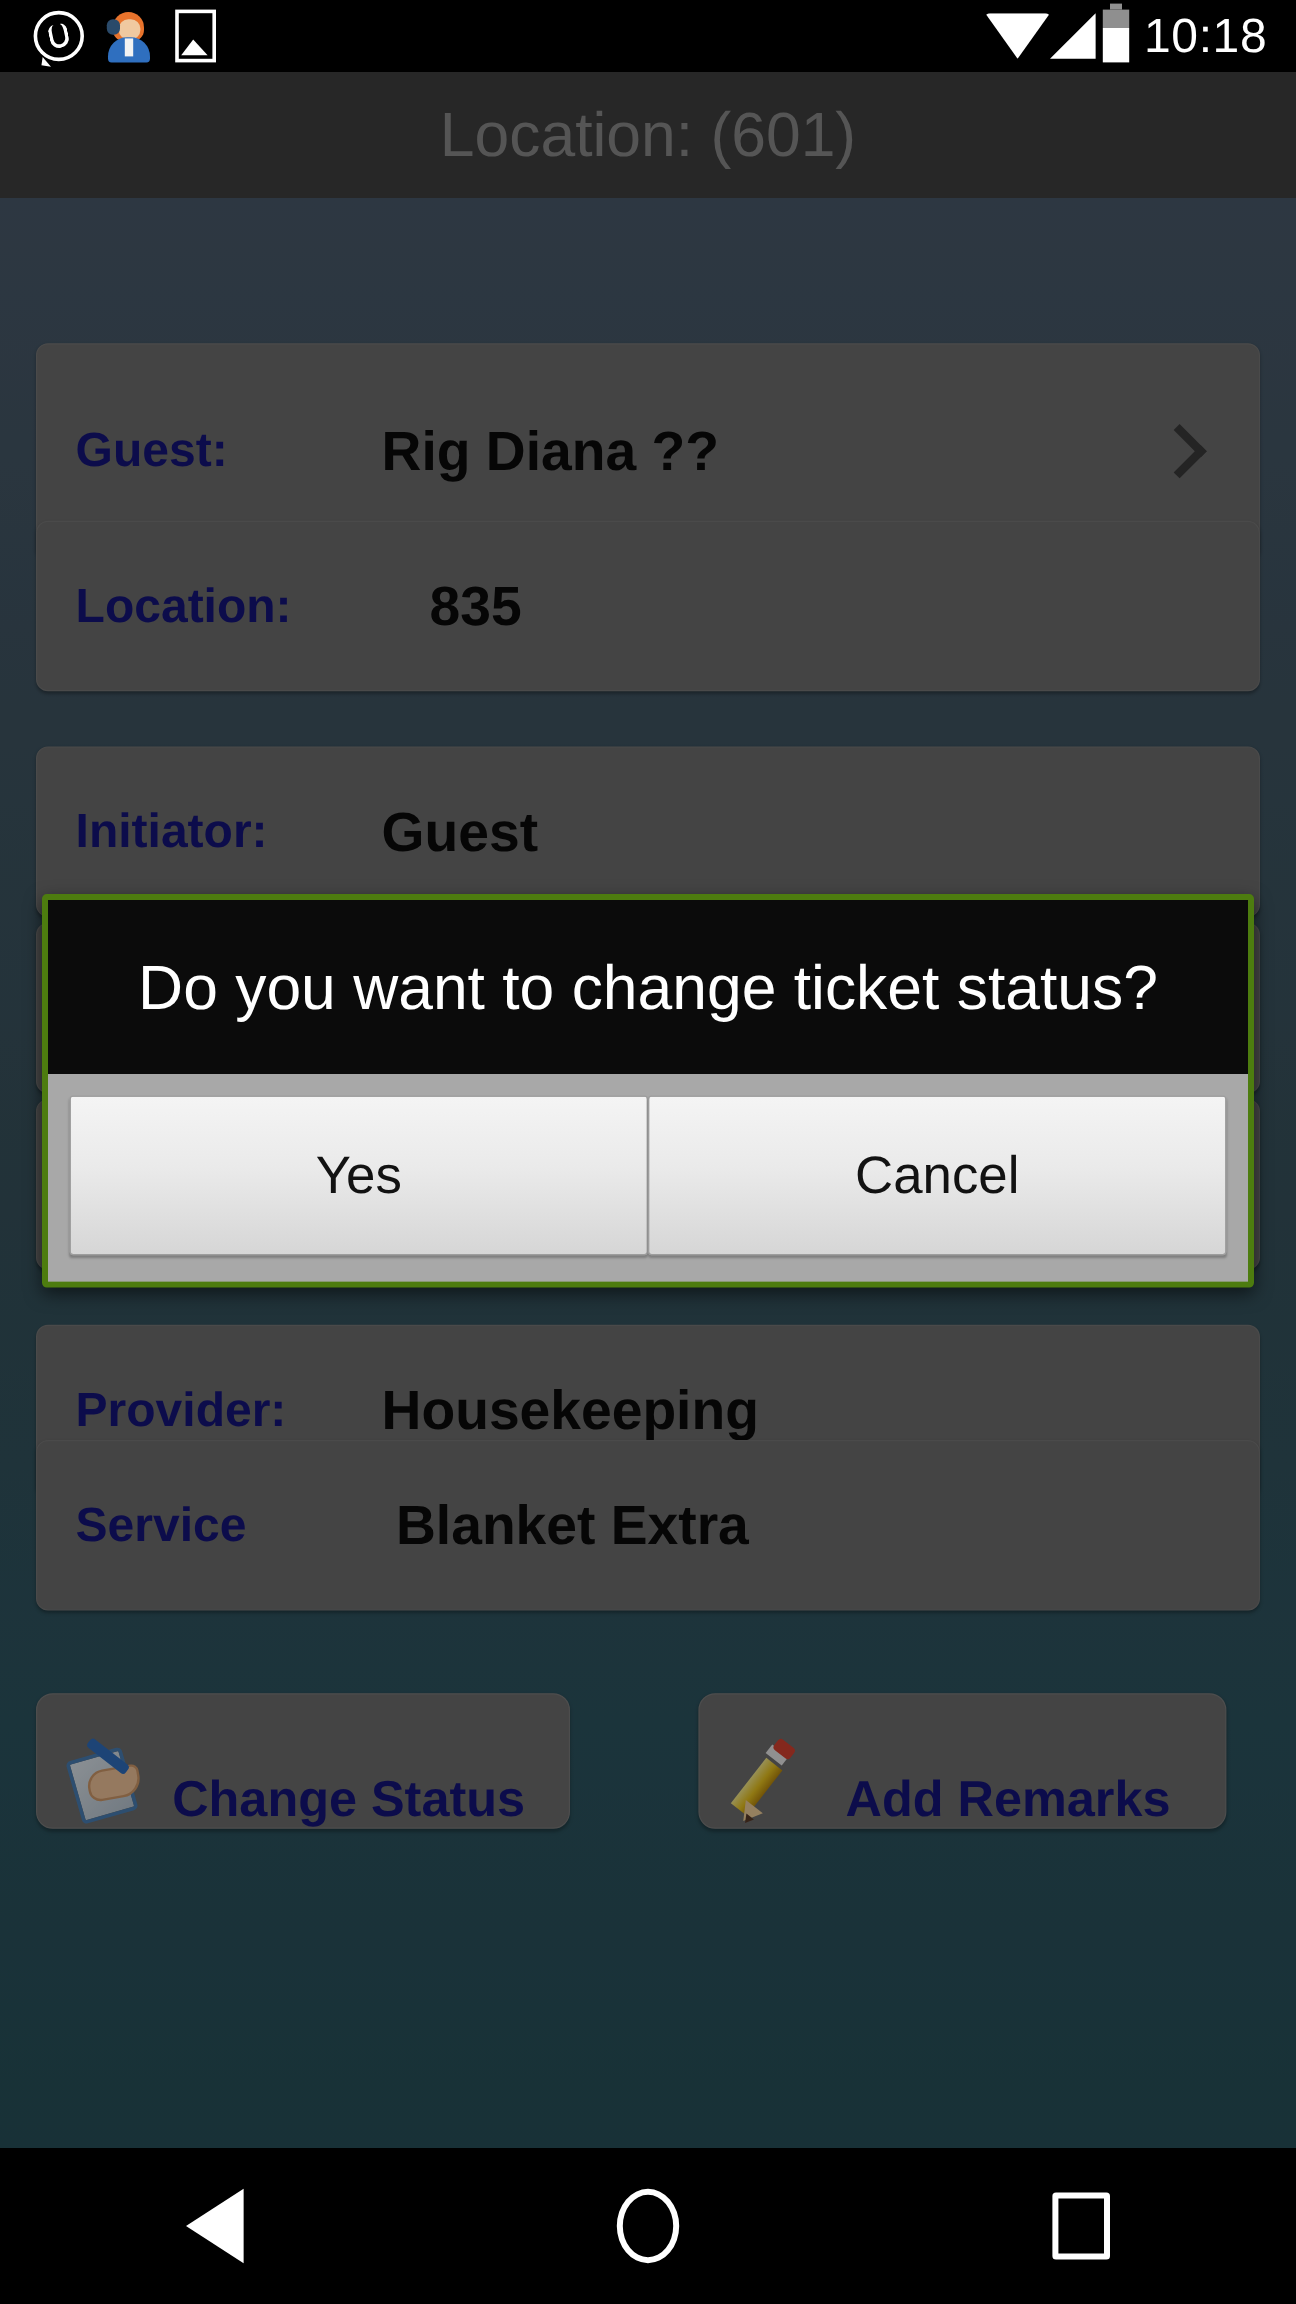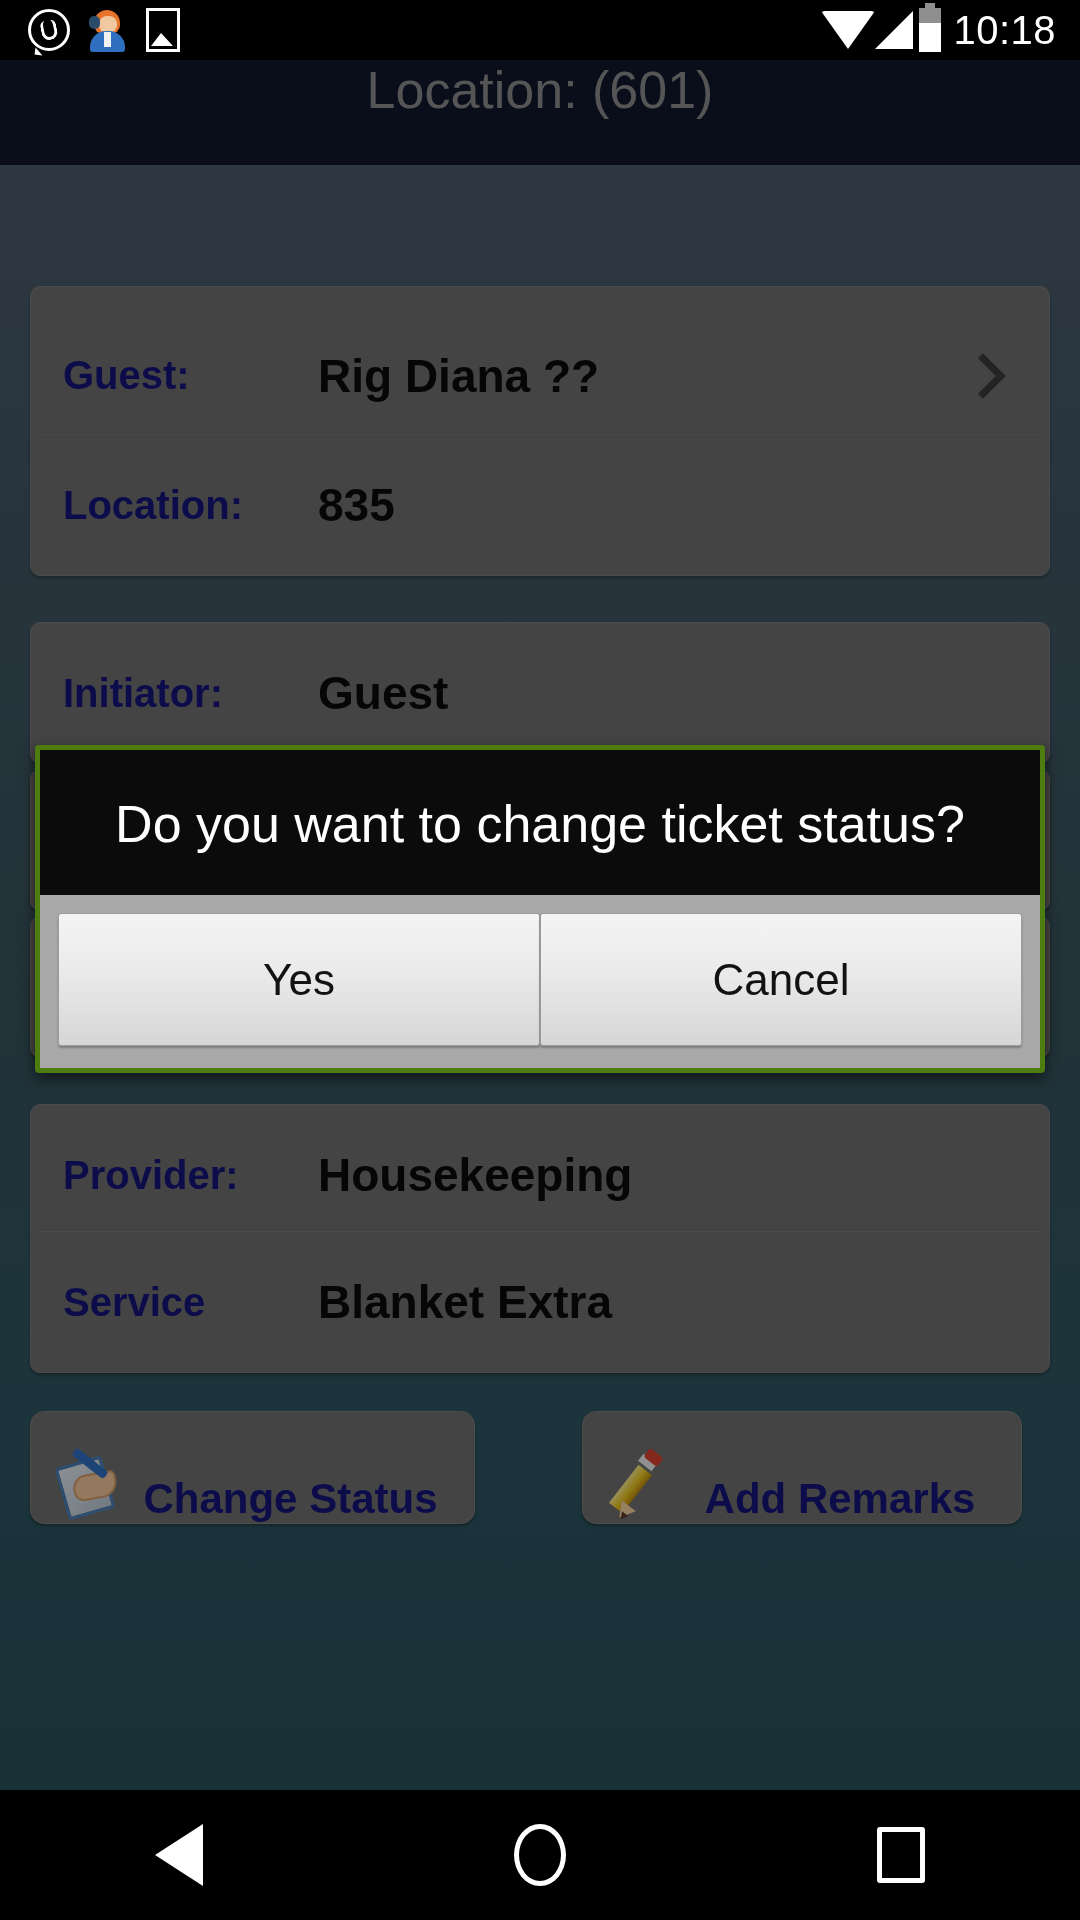--- a/index.html
+++ b/index.html
@@ -143,23 +143,23 @@
     margin-left: 12px;
     letter-spacing: 0.5px;
   }
 
   
   .app-header {
     position: absolute;
     top: 60px; left: 0;
     width: 1080px;
     height: 105px;
-    background: #0f172a;
-    display: flex;
-    align-items: flex-start;
+    background: #404040;
+    display: flex;
+    align-items: center;
     justify-content: center;
     z-index: 10;
   }
   .app-header .title {
     color: #8a8a8a;
     font-size: 52px;
     font-weight: 400;
   }
 
   
@@ -199,26 +199,26 @@
   }
   .chevron {
     width: 32px; height: 32px;
     border-top: 7px solid #3a3a3a;
     border-right: 7px solid #3a3a3a;
     transform: rotate(45deg);
     margin-right: 18px;
   }
 
   #card-guest    { top: 121px; height: 179px; }
-  #card-location { top: 269px; height: 142px; }
+  #card-location { top: 269px; height: 142px; gap: 40px; }
   #card-initiator{ top: 457px; height: 142px; }
   #card-status   { top: 604px; height: 142px; }
   #card-ticket   { top: 751px; height: 142px; }
   #card-provider { top: 939px; height: 142px; }
-  #card-service  { top: 1066px; height: 142px; }
+  #card-service  { top: 1035px; height: 142px; gap: 12px; }
 
   
   .action-btn {
     position: absolute;
     height: 113px;
     background: #6e6e6e;
     border: 1px solid #7d7d7d;
     border-radius: 14px;
     display: flex;
     align-items: flex-end;

